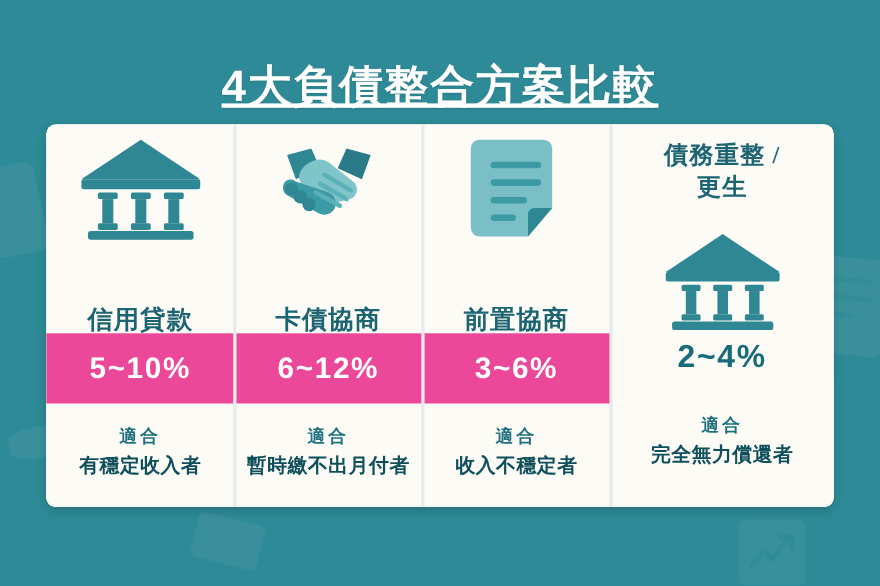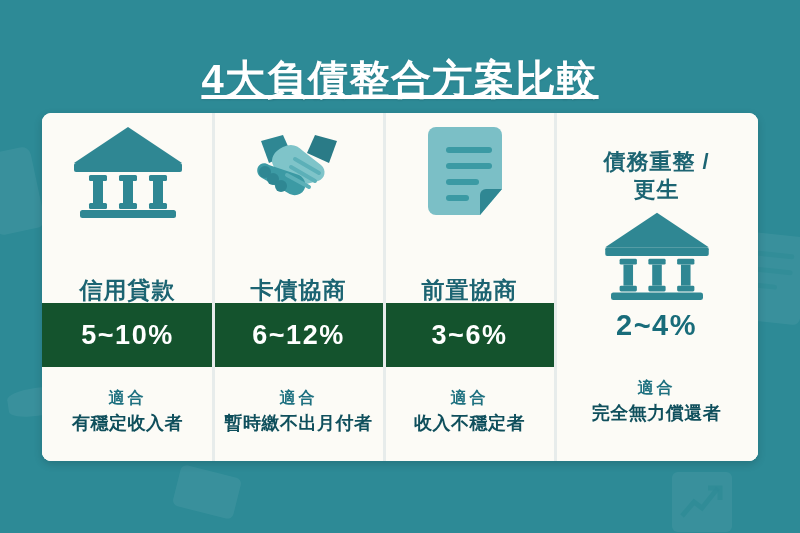--- a/index.html
+++ b/index.html
@@ -111,28 +111,28 @@
     margin-top: 8px;
     color: #1c6472;
     font-size: 23px;
     font-weight: 700;
     letter-spacing: 1px;
     text-align: center;
     line-height: 1.15;
   }
 
   
-  .col-top.reverse { flex-direction: column; justify-content: flex-end; padding-top: 14px;}
+  .col-top.reverse { flex-direction: column; justify-content: space-between; padding-top: 14px; font-family: Liberation Serif, serif;}
   .col-top.reverse .col-label { margin-top: 0; margin-bottom: 2px; font-size: 22px; line-height: 1.3; }
   .col-top.reverse .col-icon { height: 96px; }
 
   
   .rate-band {
     height: 64px;
-    background: #14532d;
+    background: #ec4899;
     display: flex;
     align-items: center;
     justify-content: center;
     color: #ffffff;
     font-size: 27px;
     font-weight: 700;
     letter-spacing: 1.5px;
     box-sizing: border-box;
   }
   .rate-band.plain {

